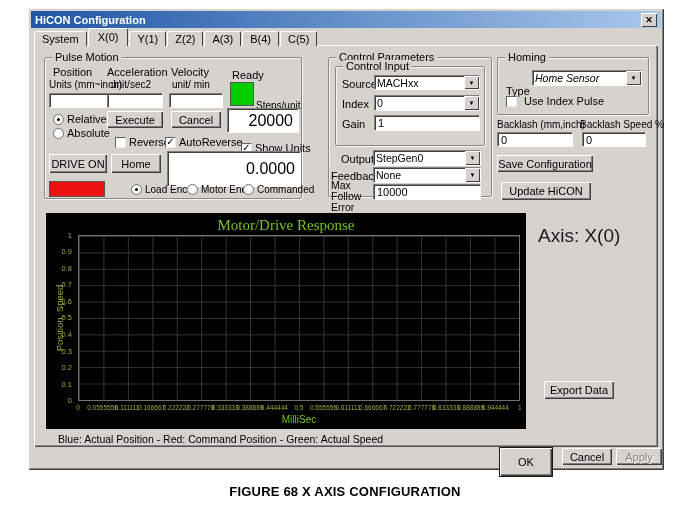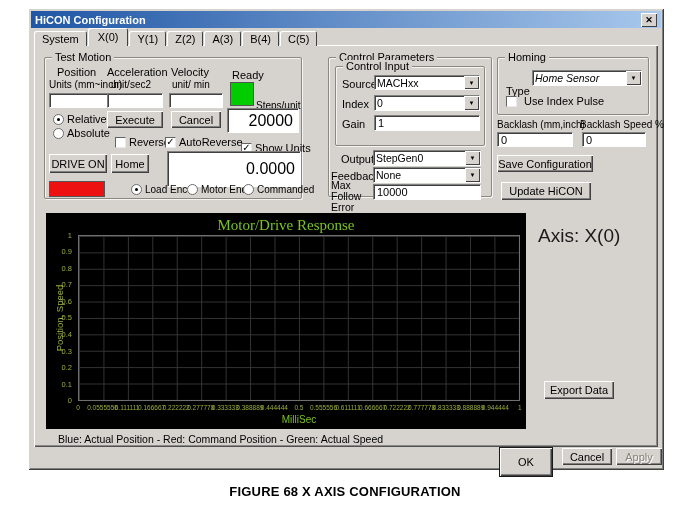--- a/index.html
+++ b/index.html
@@ -102,22 +102,22 @@
         <span>B(4)</span>
       </div>
     <div class="tab">
         <span>C(5)</span>
       </div>
   </div>
 
   <div class="tabpage">
 
     <div class="groupbox" style="left:10px;top:12px;width:258px;height:142px;">
-      <span class="groupbox-label">Test Motion</span>
-      <span class="lbl abs" style="left:12px;top:8px;">Position</span>
+      <span class="groupbox-label">Pulse Motion</span>
+      <span class="lbl abs" style="left:0;top:8px;padding-left:8px;">Position</span>
       <span class="lbl abs small" style="left:4px;top:21px;">Units (mm~inch)</span>
       <span class="lbl abs" style="left:62px;top:8px;">Acceleration</span>
       <span class="lbl abs small" style="left:66px;top:21px;">unit/sec2</span>
       <span class="lbl abs" style="left:126px;top:8px;">Velocity</span>
       <span class="lbl abs small" style="left:127px;top:21px;">unit/ min</span>
       <span class="lbl abs" style="left:187px;top:11px;">Ready</span>
       <input class="input" style="left: 4px; top: 35px; width: 60px; height: 15px;" value="">
       <input class="input" style="left: 62px; top: 35px; width: 56px; height: 15px;" value="">
       <input class="input" style="left: 124px; top: 35px; width: 54px; height: 15px;" value="">
       <div class="indicator" style="left:185px;top:24px;width:24px;height:24px;background:var(--ready-indicator);"></div>
@@ -149,21 +149,21 @@
       </div>
       <div class="ctl-row" style="left:196px;top:84px;">
         <span class="checkbox">
             <span class="check">✓</span>
           </span>
         <span class="lbl">Show Units</span>
       </div>
       <div class="btn" style="left:4px;top:96px;width:58px;height:19px;">
           <span>DRIVE ON</span>
         </div>
-      <div class="btn" style="left:66px;top:96px;width:38px;height:19px;align-items:center;">
+      <div class="btn" style="left:66px;top:96px;width:50px;height:19px;align-items:center;">
           <span>Home</span>
         </div>
       <div class="display" style="left:122px;top:93px;width:134px;height:36px;">0.0000</div>
       <div class="indicator" style="left:4px;top:123px;width:56px;height:16px;background:var(--drive-indicator);"></div>
       <div class="ctl-row" style="left:86px;top:126px;">
         <span class="radio checked"></span>
         <span class="lbl small">Load Enc</span>
       </div>
       <div class="ctl-row" style="left:142px;top:126px;">
         <span class="radio"></span>

